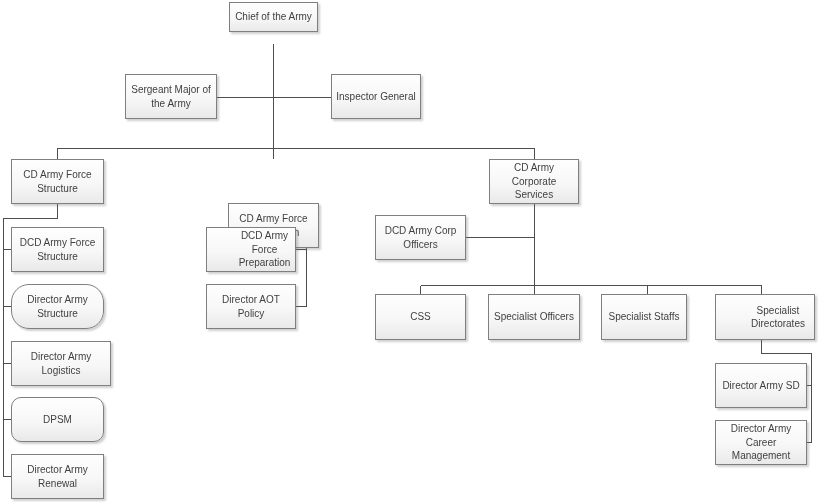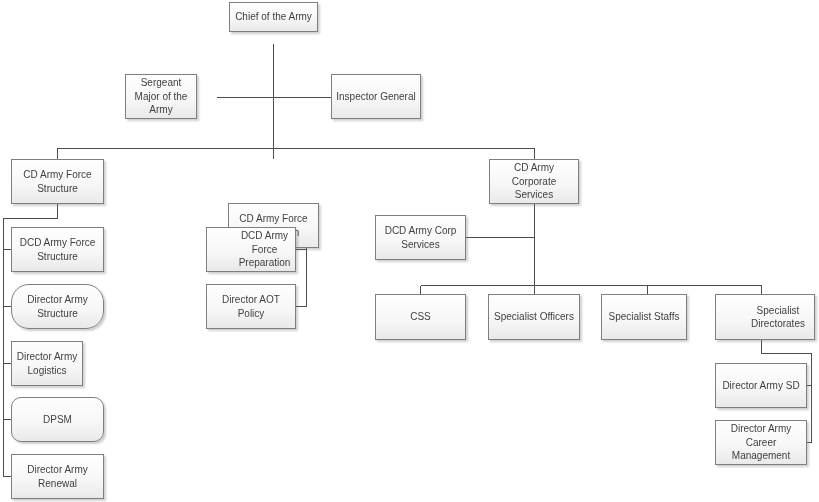--- a/index.html
+++ b/index.html
@@ -32,28 +32,28 @@
     font-size: 10px;
     line-height: 1.35;
     display: flex;
     align-items: center;
     justify-content: center;
     text-align: center;
     padding: 1px 2px;
   }
   
   .n-chief                 { left:229px; top:2px;   width:89px; height:30px; }
-  .n-sergeant-major        { left:125px; top:74px;  width:72px; height:45px; }
+  .n-sergeant-major        { left:125px; top:74px;  width:92px; height:45px; }
   .n-inspector-general     { left:331px; top:74px;  width:90px; height:45px; }
   .n-cd-force-structure    { left:11px;  top:159px; width:93px; height:45px; }
   .n-cd-force-preparation  { left:228px; top:159px; width:91px; height:45px;margin-top:44px; }
   .n-cd-corporate-services { left:489px; top:159px; width:90px; height:45px; }
   .n-dcd-force-structure   { left:11px;  top:227px; width:93px; height:45px; }
   .n-dir-army-structure    { left:11px;  top:284px; width:93px; height:45px;border-radius:18px; }
-  .n-dir-army-logistics    { left:11px;  top:341px; width:72px; height:45px; }
+  .n-dir-army-logistics    { left:11px;  top:341px; width:100px; height:45px; }
   .n-dpsm                  { left:11px;  top:397px; width:93px; height:45px;border-radius:10px; }
   .n-dir-army-renewal      { left:11px;  top:454px; width:93px; height:45px; }
   .n-dcd-force-preparation { left:206px; top:227px; width:90px; height:45px;padding-left:29px; }
   .n-dir-aot-policy        { left:206px; top:284px; width:90px; height:45px; }
   .n-dcd-corp-services     { left:375px; top:215px; width:91px; height:45px; }
   .n-css                   { left:375px; top:294px; width:91px; height:46px; }
   .n-specialist-officers   { left:488px; top:294px; width:92px; height:46px; }
   .n-specialist-staffs     { left:601px; top:294px; width:86px; height:46px; }
   .n-specialist-directorates { left:715px; top:294px; width:100px; height:46px;padding-left:28px; }
   .n-dir-army-sd           { left:715px; top:363px; width:92px; height:45px; }
@@ -107,21 +107,21 @@
 
   <div class="node n-dcd-force-structure">DCD Army Force Structure</div>
   <div class="node n-dir-army-structure">Director Army Structure</div>
   <div class="node n-dir-army-logistics">Director Army Logistics</div>
   <div class="node n-dpsm">DPSM</div>
   <div class="node n-dir-army-renewal">Director Army Renewal</div>
 
   <div class="node n-dcd-force-preparation">DCD Army Force Preparation</div>
   <div class="node n-dir-aot-policy">Director AOT Policy</div>
 
-  <div class="node n-dcd-corp-services">DCD Army Corp Services</div>
+  <div class="node n-dcd-corp-services">DCD Army Corp Officers</div>
   <div class="node n-css">CSS</div>
   <div class="node n-specialist-officers">Specialist Officers</div>
   <div class="node n-specialist-staffs">Specialist Staffs</div>
   <div class="node n-specialist-directorates">Specialist Directorates</div>
 
   <div class="node n-dir-army-sd">Director Army SD</div>
   <div class="node n-dir-army-career-mgmt">Director Army Career Management</div>
 
 </div>
 

